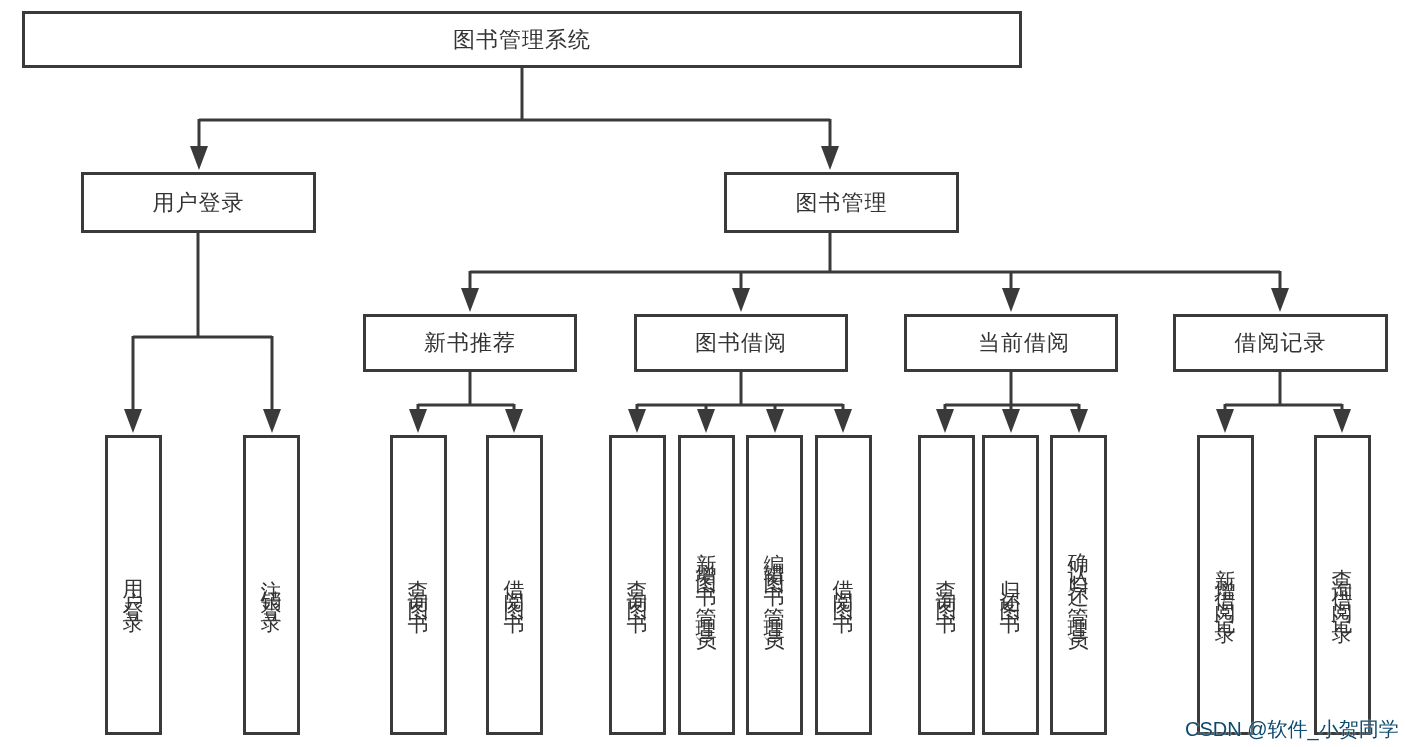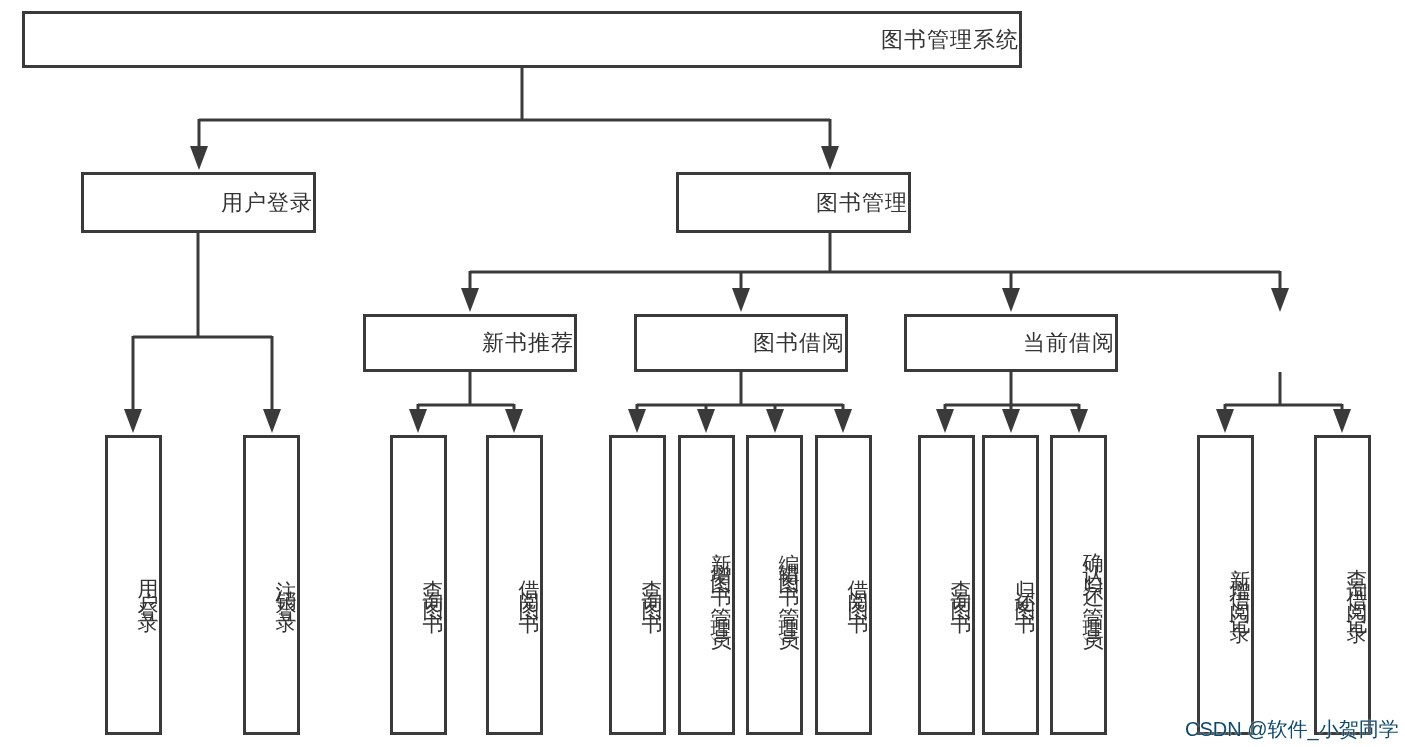--- a/index.html
+++ b/index.html
@@ -6,21 +6,21 @@
   html,body { background:#ffffff; }
   body { font-family:"Liberation Sans", sans-serif; }
   .canvas {
     position:relative; width:1405px; height:747px;
     background:#ffffff; overflow:hidden;
   }
   svg.connectors { position:absolute; left:0; top:0; z-index:1; }
   .node {
     position:absolute; background:#ffffff;
     border:3px solid #3a3a3a; color:#333333;
-    display:flex; align-items:center; justify-content:flex-end;
+    display:flex; align-items:center; justify-content:center;
     z-index:2;
   }
   .node.h { font-size:22px; letter-spacing:1px; white-space:nowrap; }
   .node.v { top:435px; width:57px; height:300px; font-size:21px; }
   .node.v .vtext {
     writing-mode:vertical-rl; text-orientation:mixed;
     letter-spacing:11px; line-height:1; white-space:nowrap;
   }
   .root { left:22px; top:11px; width:1000px; height:57px; }
   .lv2  { top:172px; width:235px; height:61px; }
@@ -105,32 +105,35 @@
     </g>
   </svg>
 
   <div class="node h root">
     <span>图书管理系统</span>
   </div>
 
   <div class="node h lv2" style="left:81px;">
     <span>用户登录</span>
   </div>
-  <div class="node h lv2" style="left:676px;font-family:Liberation Mono, monospace;">
+  <div class="node h lv2" style="left:724px;font-family:Liberation Mono, monospace;">
     <span>图书管理</span>
   </div>
 
   <div class="node h lv3" style="left:634px;">
     <span>图书借阅</span>
   </div>
   <div class="node h lv3" style="left:363px;">
     <span>新书推荐</span>
   </div>
   <div class="node h lv3" style="left:904px;padding-left:26px;">
     <span>当前借阅</span>
+  </div>
+  <div class="node h lv3" style="left:1173px;width:215px;">
+    <span>借阅记录</span>
   </div>
 
   <div class="node v" style="left:105px;">
     <span class="vtext">用户登录</span>
   </div>
   <div class="node v" style="left:243px;">
     <span class="vtext">注销登录</span>
   </div>
   <div class="node v" style="left:390px;">
     <span class="vtext">查询图书</span>

